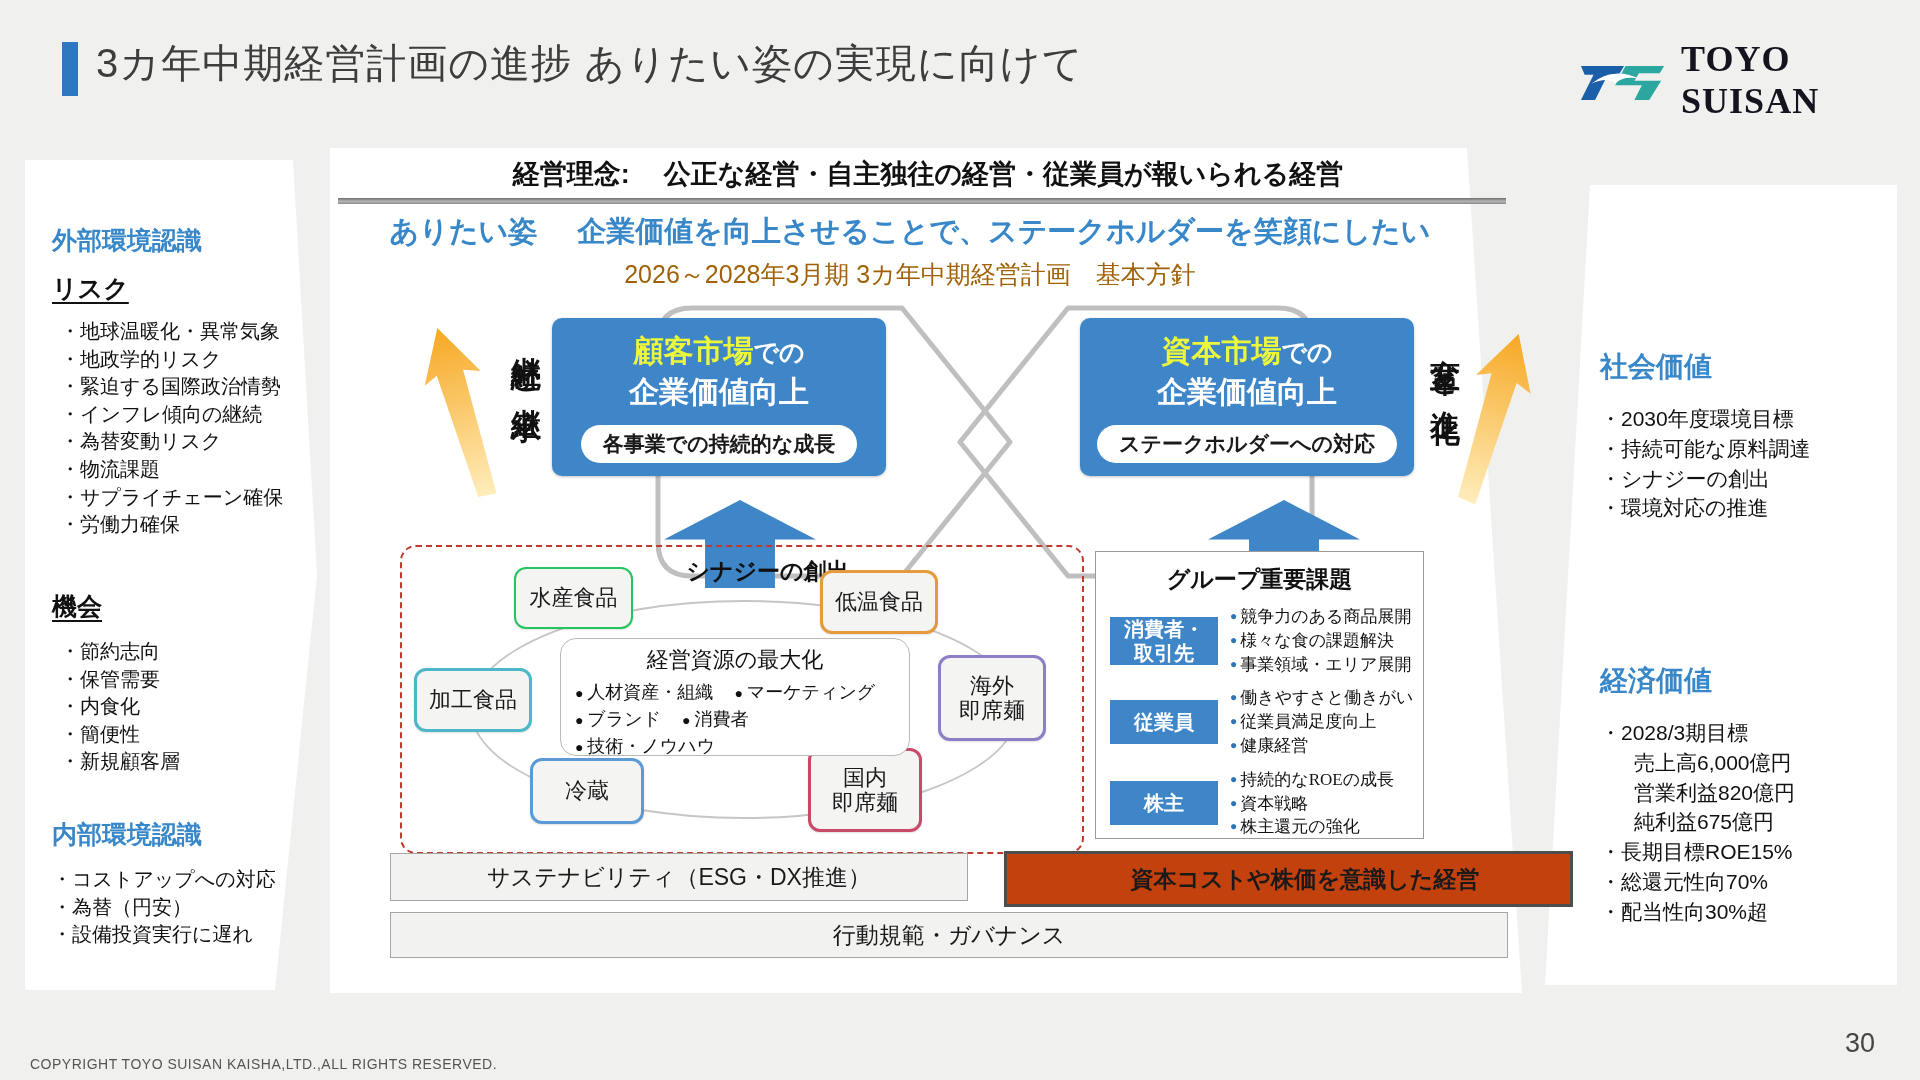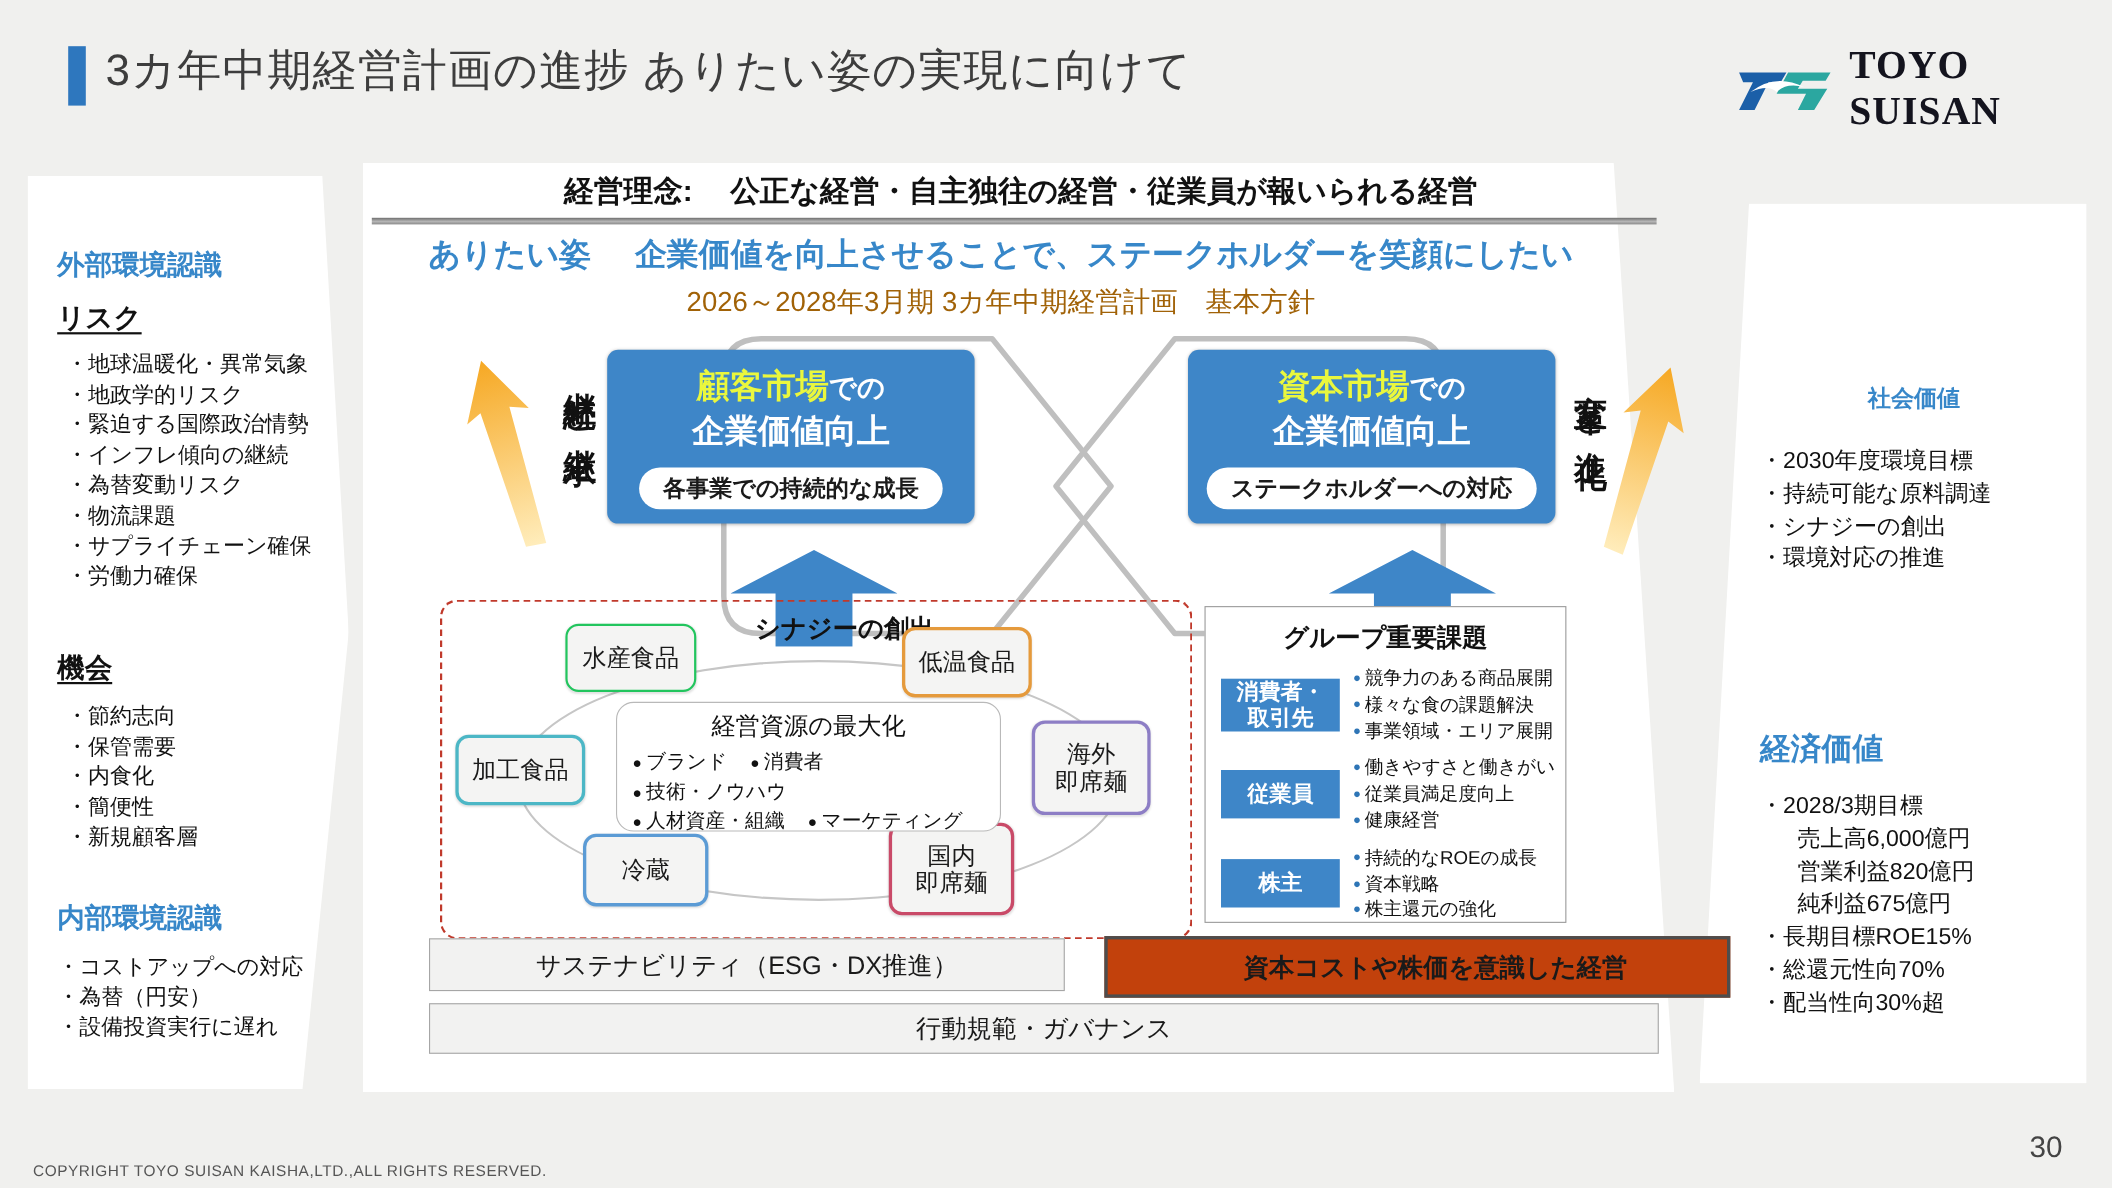--- a/index.html
+++ b/index.html
@@ -85,21 +85,21 @@
   .syn-bullets .b{margin-right:16px;white-space:nowrap;}
   .syn-bullets .b::before{content:"● ";font-size:14px;}
 
   
   .issues{left:1095px;top:551px;width:327px;height:286px;background:#fff;border:1.5px solid #9a9a9a;}
   .issues-title{margin-top:12px;text-align:center;font-size:23px;font-weight:bold;color:#111;}
   .issue-row{display:flex;align-items:center;gap:12px;margin:10px 0 0 14px;}
   .issue-label{width:108px;min-height:44px;background:#3e86c8;color:#fff;font-weight:bold;font-size:20px;
     display:flex;align-items:center;justify-content:center;text-align:center;white-space:pre-line;line-height:1.2;
     flex:0 0 auto;}
-  .issue-items{font-size:17px;color:#111;line-height:1.4;}
+  .issue-items{font-size:17px;color:#111;line-height:1.4;font-family:Liberation Serif, serif;}
   .issue-items div::before{content:"● ";color:#2e75b6;font-size:12px;vertical-align:2px;}
 
   
   .bar{background:#f2f2f1;display:flex;align-items:center;justify-content:center;font-size:23px;color:#1a1a1a;}
   .bar-sus{left:390px;top:853px;width:576px;height:46px;border:1.5px solid #a6a6a6;}
   .bar-cap{left:1004px;top:851px;width:530px;height:50px;border:3px solid #4d4d4d;font-weight:bold;background:#c2410c;padding-left:33px;}
   .bar-gov{left:390px;top:912px;width:1116px;height:44px;border:1.5px solid #a6a6a6;}
 
   
   .lp{left:52px;width:250px;}
@@ -109,21 +109,21 @@
   .lp-ext{top:224px;}
   .lp-risk-h{top:272px;}
   .lp-risk{top:318px;}
   .lp-opp-h{top:590px;}
   .lp-opp{top:638px;}
   .lp-int{top:818px;}
   .lp-intl{top:866px;left:44px;width:262px;}
 
   
   .rp{left:1600px;width:280px;}
-  .rp-social-h{top:348px;font-size:21px;text-align:center;}
+  .rp-social-h{top:348px;font-size:28px;}
   .rp-social{top:404px;font-size:21px;line-height:1.42;color:#111;}
   .rp-econ-h{top:662px;font-size:28px;}
   .rp-econ{top:718px;font-size:21px;line-height:1.42;color:#111;}
   .indent{padding-left:34px;}
 
   
   .footer{left:30px;top:1042px;font-size:14px;color:#555;letter-spacing:.5px;margin-top:14px;}
   .page-num{left:1845px;top:1028px;font-size:27px;color:#444;}
 </style>
 </head>
@@ -210,27 +210,27 @@
 <div class="abs seg seg-2">加工食品</div>
 <div class="abs seg seg-3">海外
 即席麺</div>
 <div class="abs seg seg-4">冷蔵</div>
 <div class="abs seg seg-5">国内
 即席麺</div>
 
 <div class="abs syn-center">
   <div class="syn-center-title">経営資源の最大化</div>
   <div class="syn-bullets">
+    <span class="b">人材資産・組織</span>
+    <span class="b">マーケティング</span>
+  </div>
+  <div class="syn-bullets">
     <span class="b">ブランド</span>
     <span class="b">消費者</span>
     <span class="b">技術・ノウハウ</span>
-  </div>
-  <div class="syn-bullets">
-    <span class="b">人材資産・組織</span>
-    <span class="b">マーケティング</span>
   </div>
 </div>
 
 <div class="abs issues">
   <div class="issues-title">グループ重要課題</div>
 
   <div class="issue-row">
     <div class="issue-label">消費者・
 取引先</div>
     <div class="issue-items">

